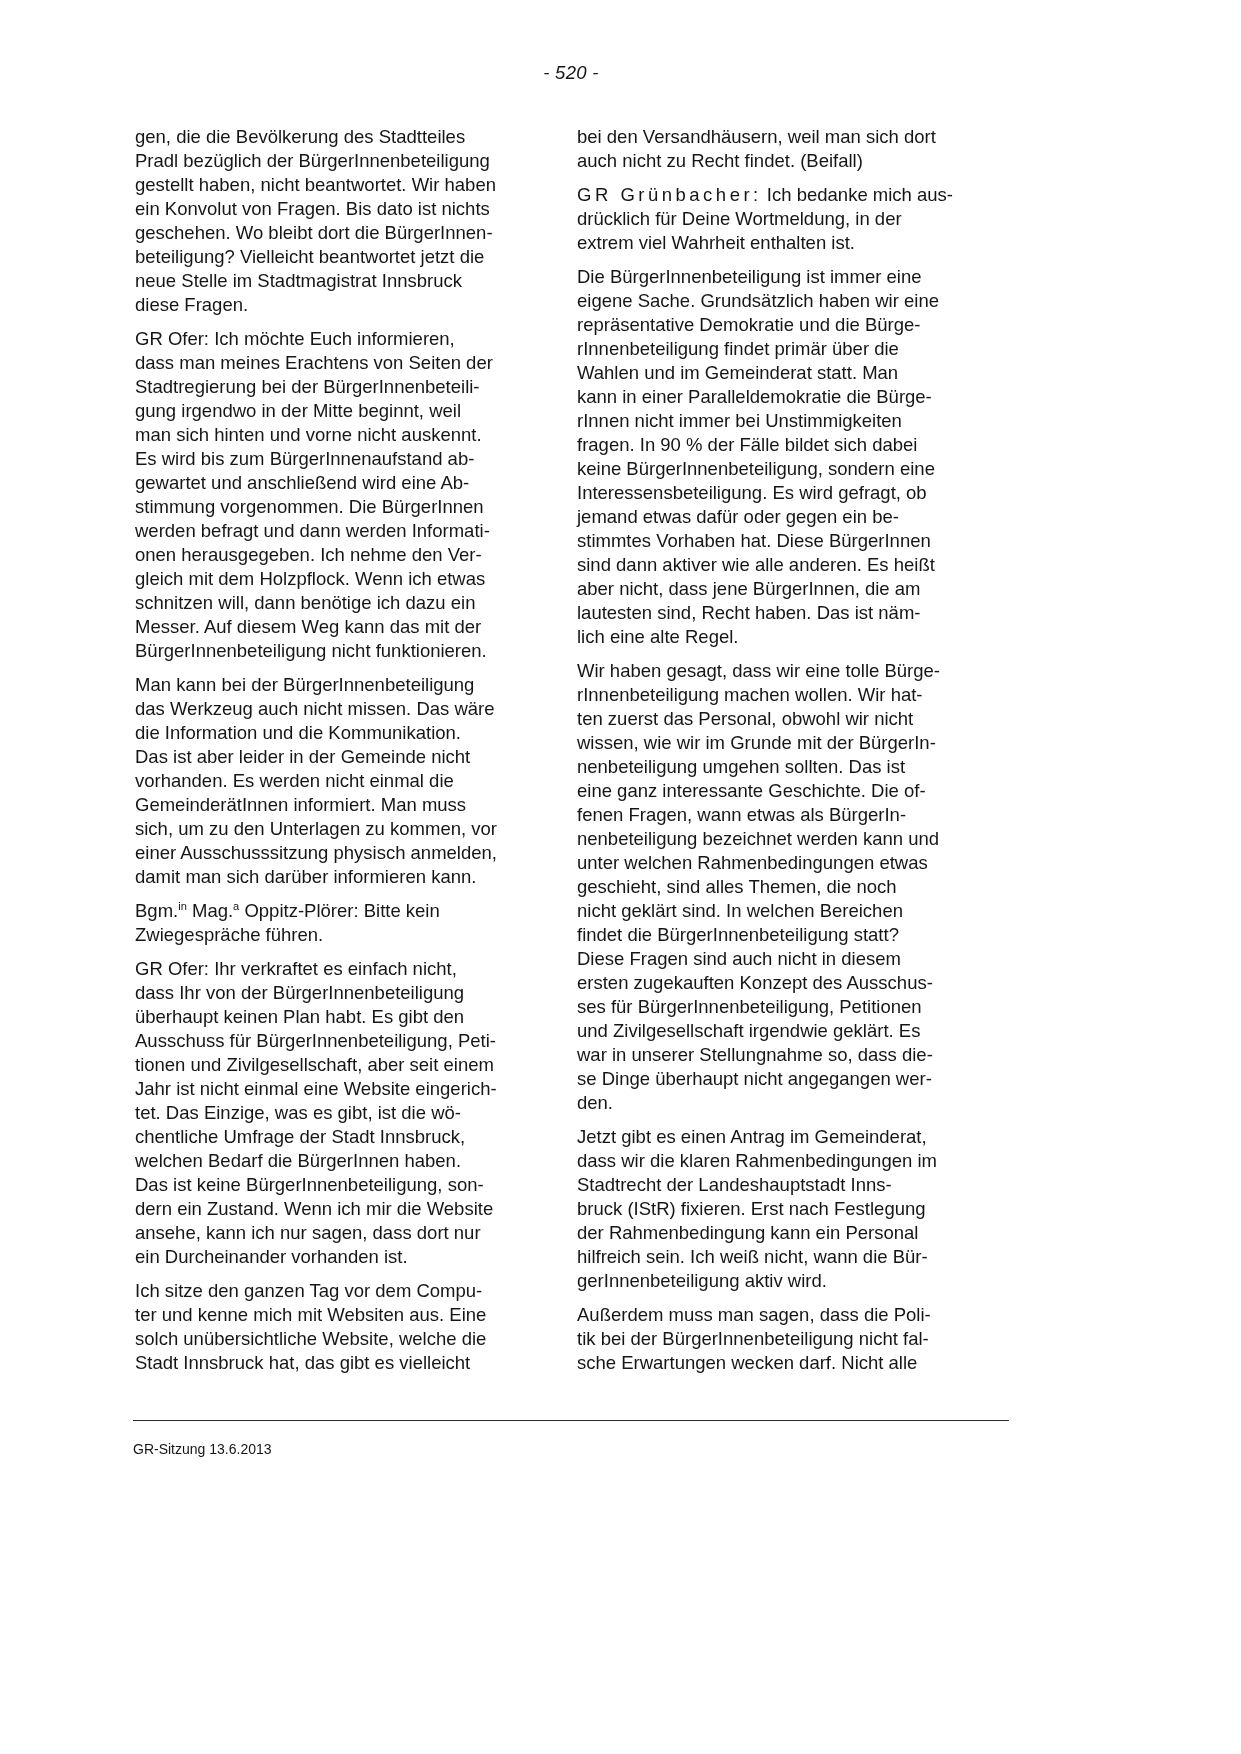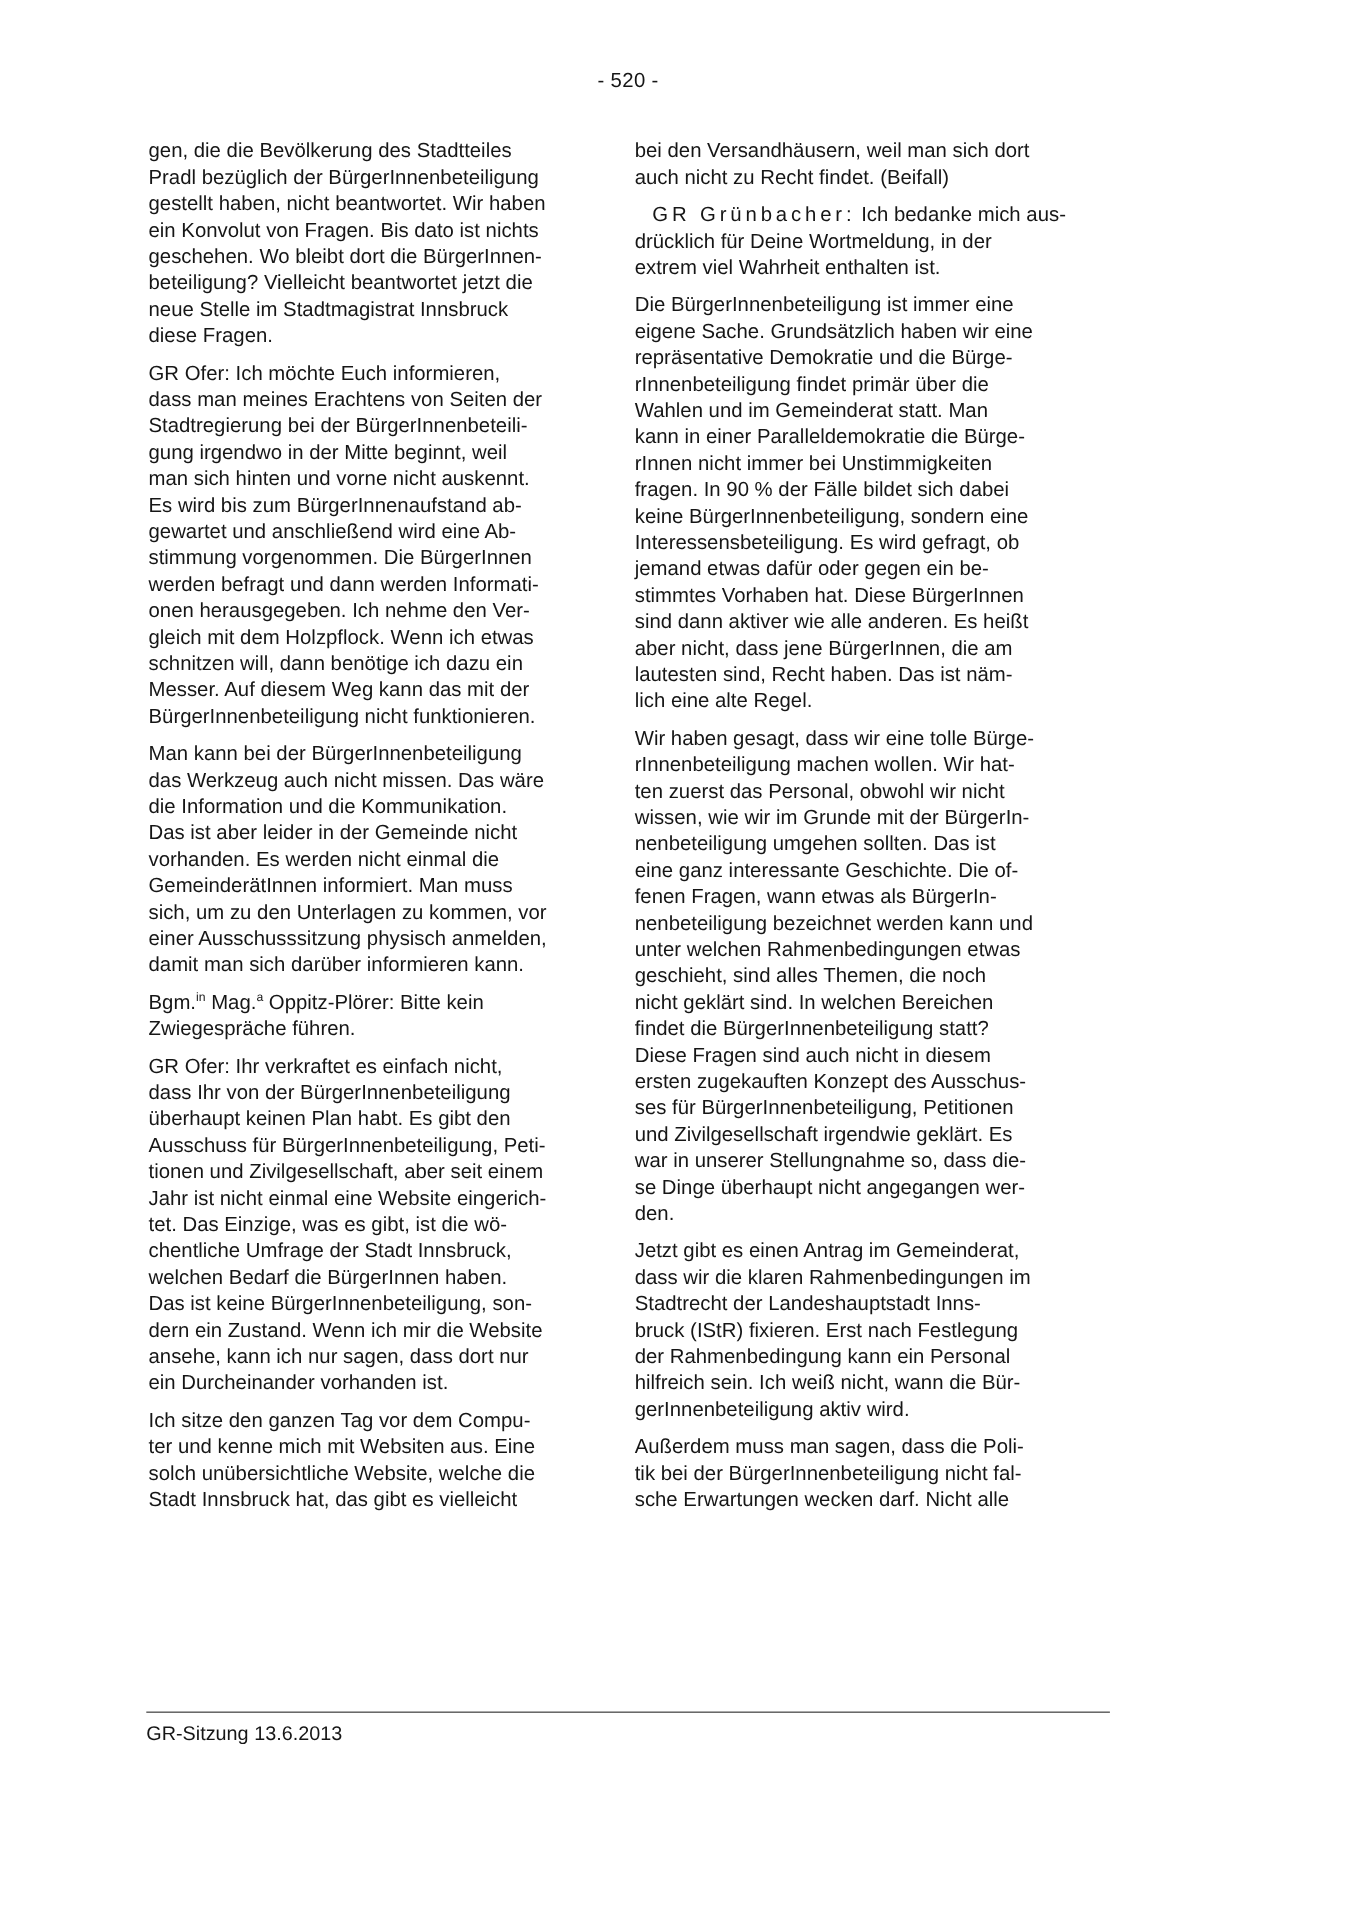--- a/index.html
+++ b/index.html
@@ -13,20 +13,21 @@
     overflow: hidden;
   }
   .page-number {
     position: absolute;
     top: 62px;
     left: 135px;
     width: 872px;
     text-align: center;
     font-size: 18.5px;
     letter-spacing: 0.3px;
+    font-style: italic;
   }
   .columns {
     position: absolute;
     top: 125px;
     left: 135px;
     width: 880px;
     display: flex;
     gap: 30px;
   }
   .col {
@@ -36,29 +37,29 @@
   }
   .para {
     margin: 0 0 10px 0;
     white-space: nowrap;
   }
   .para:last-child { margin-bottom: 0; }
   sup {
     font-size: 0.6em;
     line-height: 0;
   }
-  .sperr { letter-spacing: 3.5px; margin-left: 16px; }
+  .sperr { letter-spacing: 3.5px; }
   .footer {
     position: absolute;
-    top: 1556px;
+    top: 1420px;
     left: 133px;
     width: 876px;
     border-top: 1.5px solid #2a2a2a;
-    padding-top: 9px;
-    font-size: 18px;
+    padding-top: 20px;
+    font-size: 14px;
   }
 </style>
 </head>
 <body>
 
 <div class="page-number">- 520 -</div>
 
 <div class="columns">
   <div class="col">
       <p class="para">gen, die die Bevölkerung des Stadtteiles<br>Pradl bezüglich der BürgerInnenbeteiligung<br>gestellt haben, nicht beantwortet. Wir haben<br>ein Konvolut von Fragen. Bis dato ist nichts<br>geschehen. Wo bleibt dort die BürgerInnen-<br>beteiligung? Vielleicht beantwortet jetzt die<br>neue Stelle im Stadtmagistrat Innsbruck<br>diese Fragen.</p>

